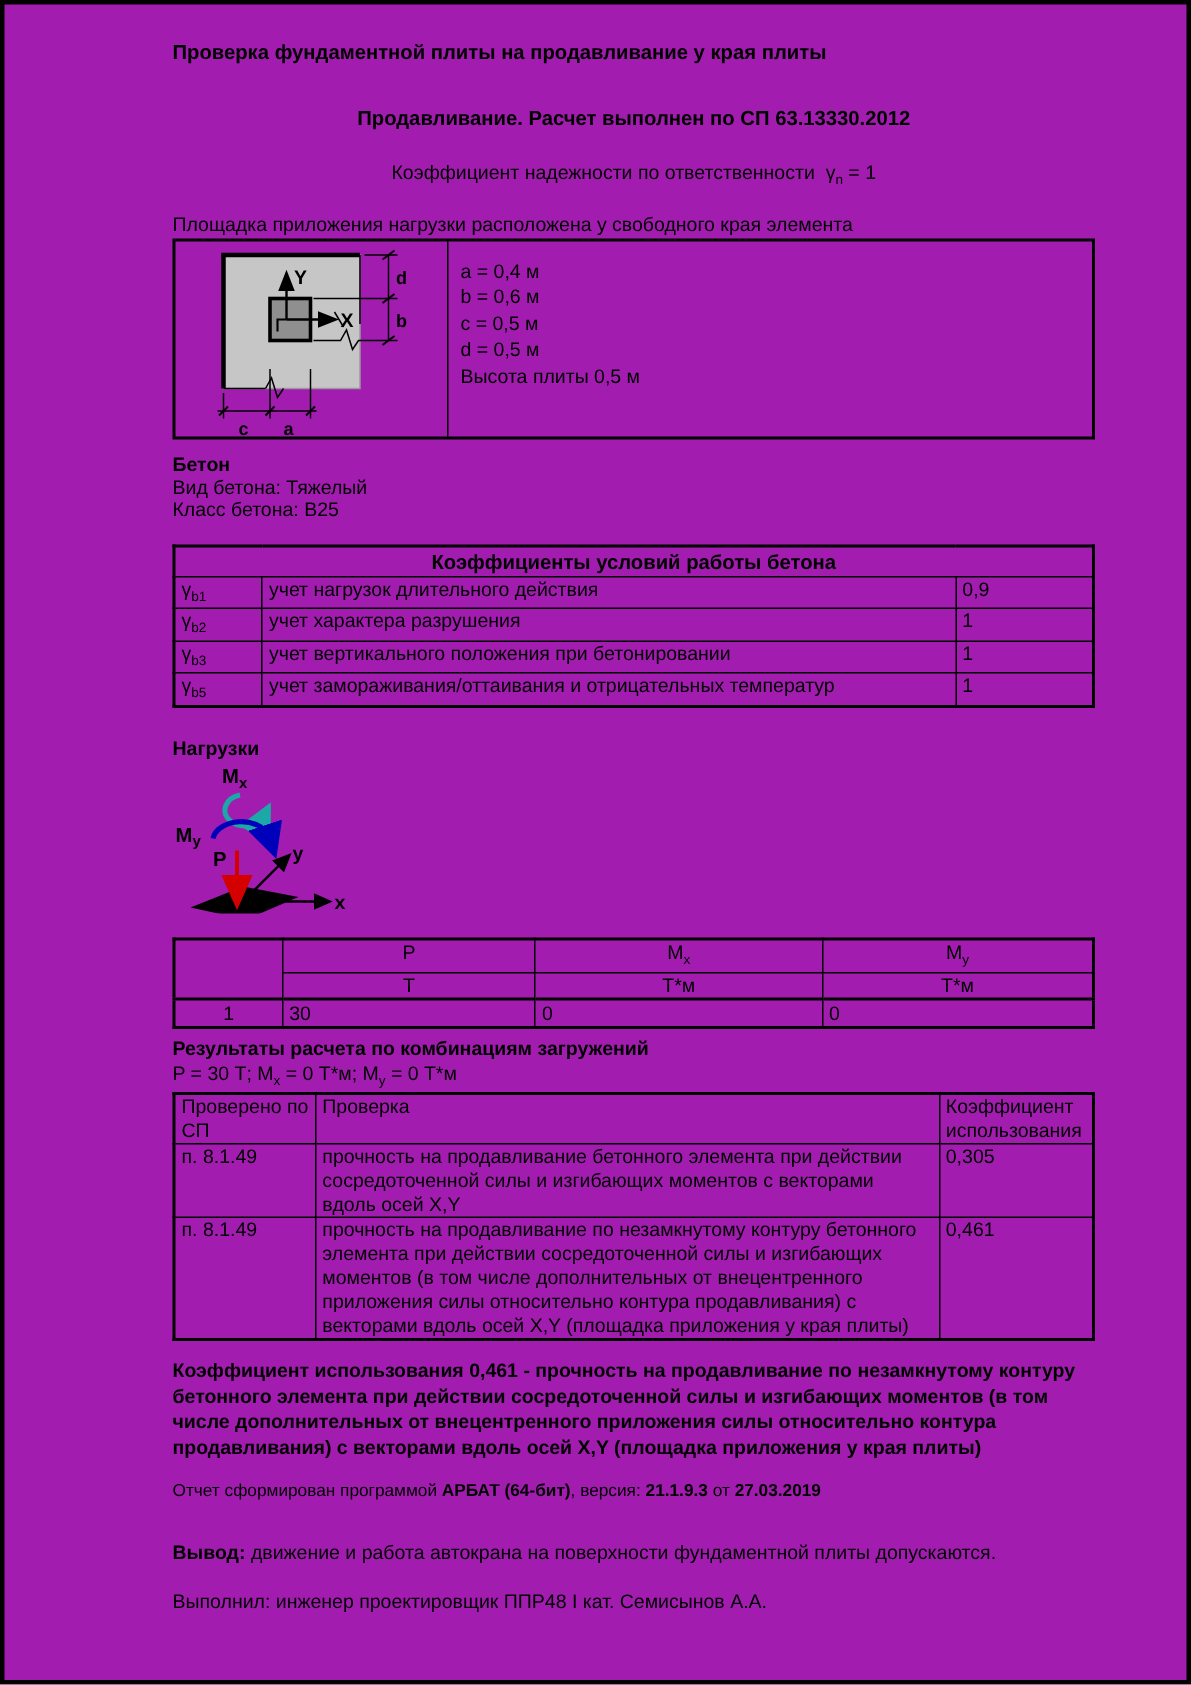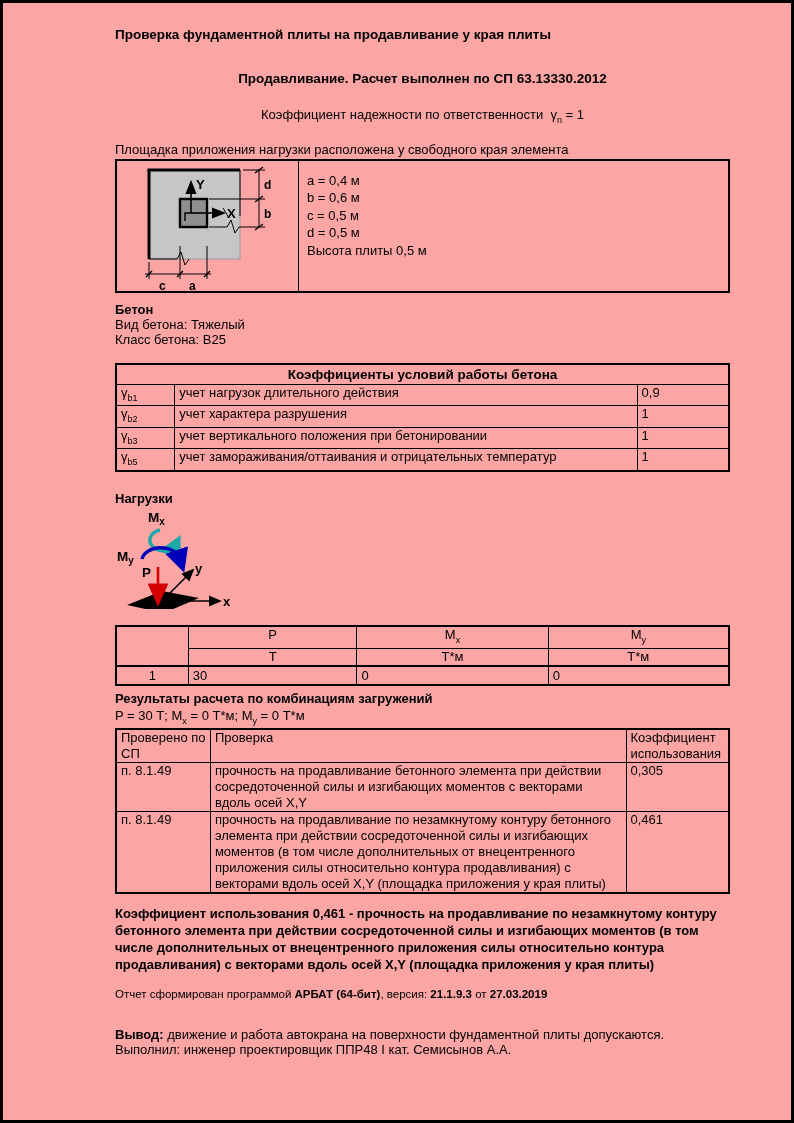--- a/index.html
+++ b/index.html
@@ -1,18 +1,18 @@
 <!DOCTYPE html>
 <html><head>
 <meta charset="utf-8">
 <style>
   html,body { margin:0; padding:0; background:#ffffff; }
   .page {
     width:794px; height:1123px; box-sizing:border-box;
-    border:3px solid #000; background:#fca5a5; position:relative;
+    border:3px solid #000; background:#a21caf; position:relative;
     font-family:"Liberation Sans","DejaVu Sans",sans-serif;
     color:#000; font-size:13px; overflow:hidden;
   }
   .content { position:absolute; left:112px; top:24px; width:615px; }
 
   .doc-title { font-weight:bold; font-size:13.5px; margin:0; }
   .doc-subtitle { font-weight:bold; font-size:13.5px; text-align:center; margin-top:29px; }
   .gamma-line { margin-top:21px;text-align:center; }
   .area-note { margin-top:17px; margin-bottom:2px; }
   sub.s { font-size:9px; }
@@ -39,21 +39,21 @@
   .loads-table tr.data td { border-top:2px solid #000; line-height:17px; }
 
   .results-h { font-weight:bold; margin-top:5px; }
   .combination { margin-top:2px; }
   .results-table { margin-top:3px; }
   .results-table th { text-align:center; font-weight:bold; }
 
   .summary { font-weight:bold; margin-top:11px; line-height:17px; }
   .report-line { margin-top:15px; font-size:11.5px; }
   .conclusion { margin-top:27px; }
-  .executor { }
+  .executor { margin-top:18px; }
 
   svg text { font-family:"Liberation Sans","DejaVu Sans",sans-serif; }
 </style>
 </head>
 <body>
 
 <div class="page">
   <div class="content">
 
     <div class="doc-title">Проверка фундаментной плиты на продавливание у края плиты</div>

